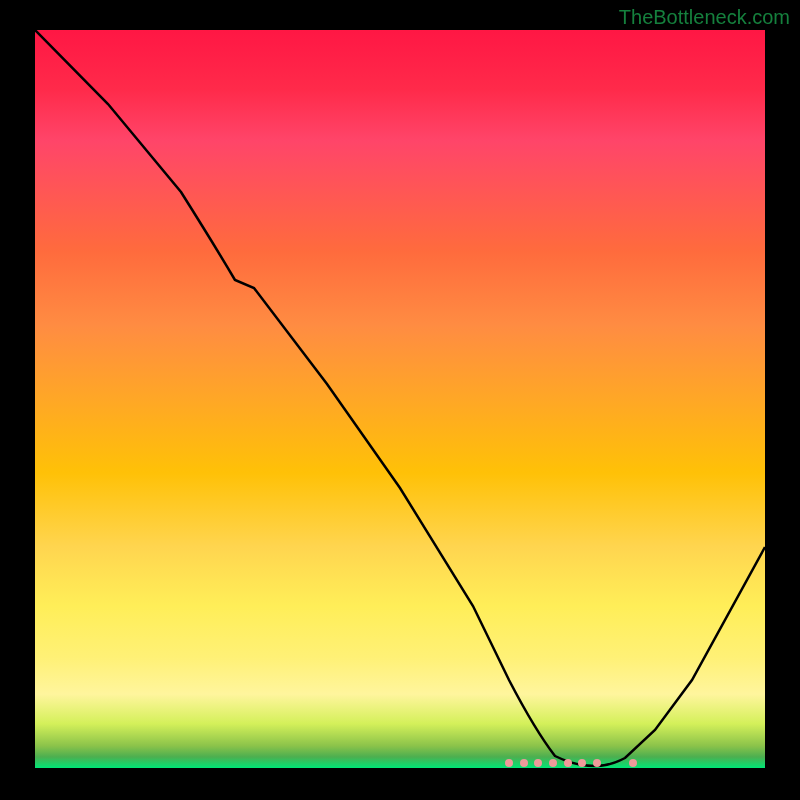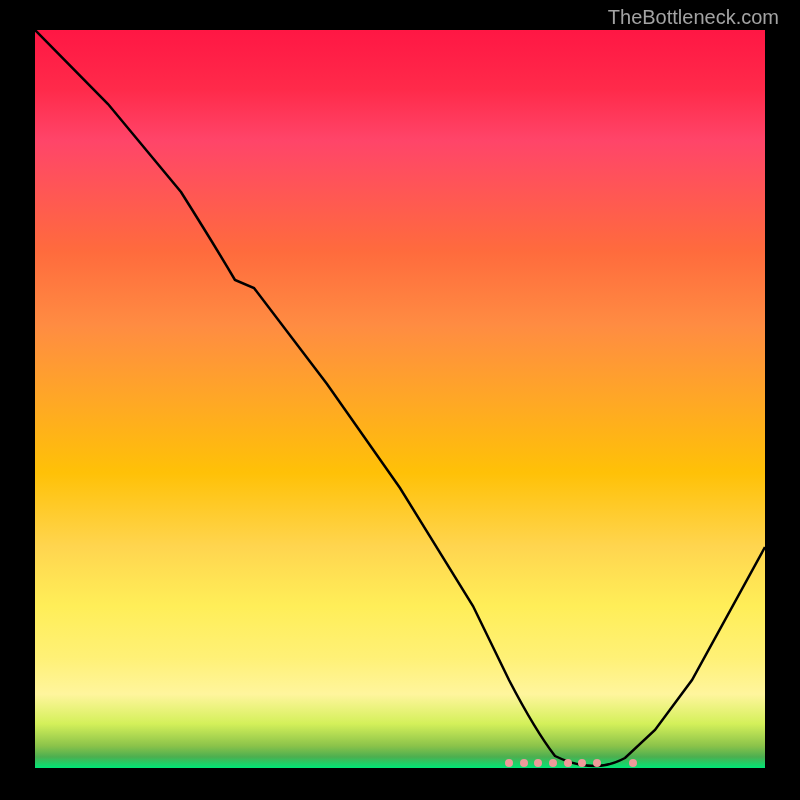--- a/index.html
+++ b/index.html
@@ -13,22 +13,22 @@
   }
   .container {
     position: relative;
     width: 800px;
     height: 800px;
     background: #000;
   }
   .watermark {
     position: absolute;
     top: 6px;
-    right: 21px;
-    color: #a3a3a3;
+    right: 10px;
+    color: #15803d;
     font-size: 20px;
     font-weight: 500;
     z-index: 10;
   }
   .plot-area {
     position: absolute;
     left: 35px;
     top: 30px;
     width: 730px;
     height: 738px;

